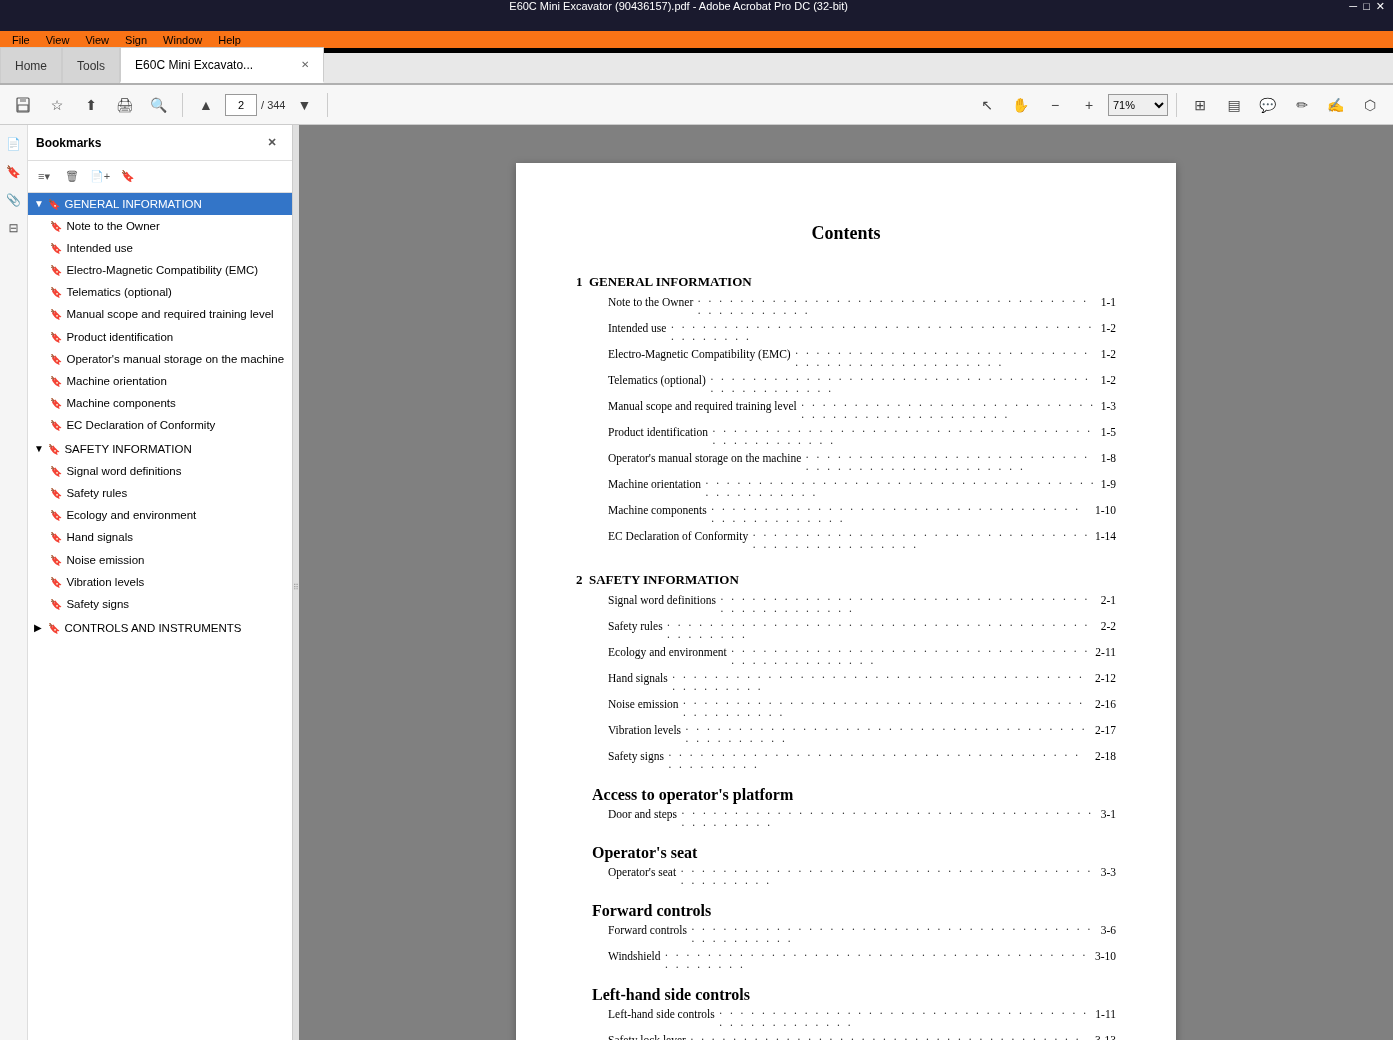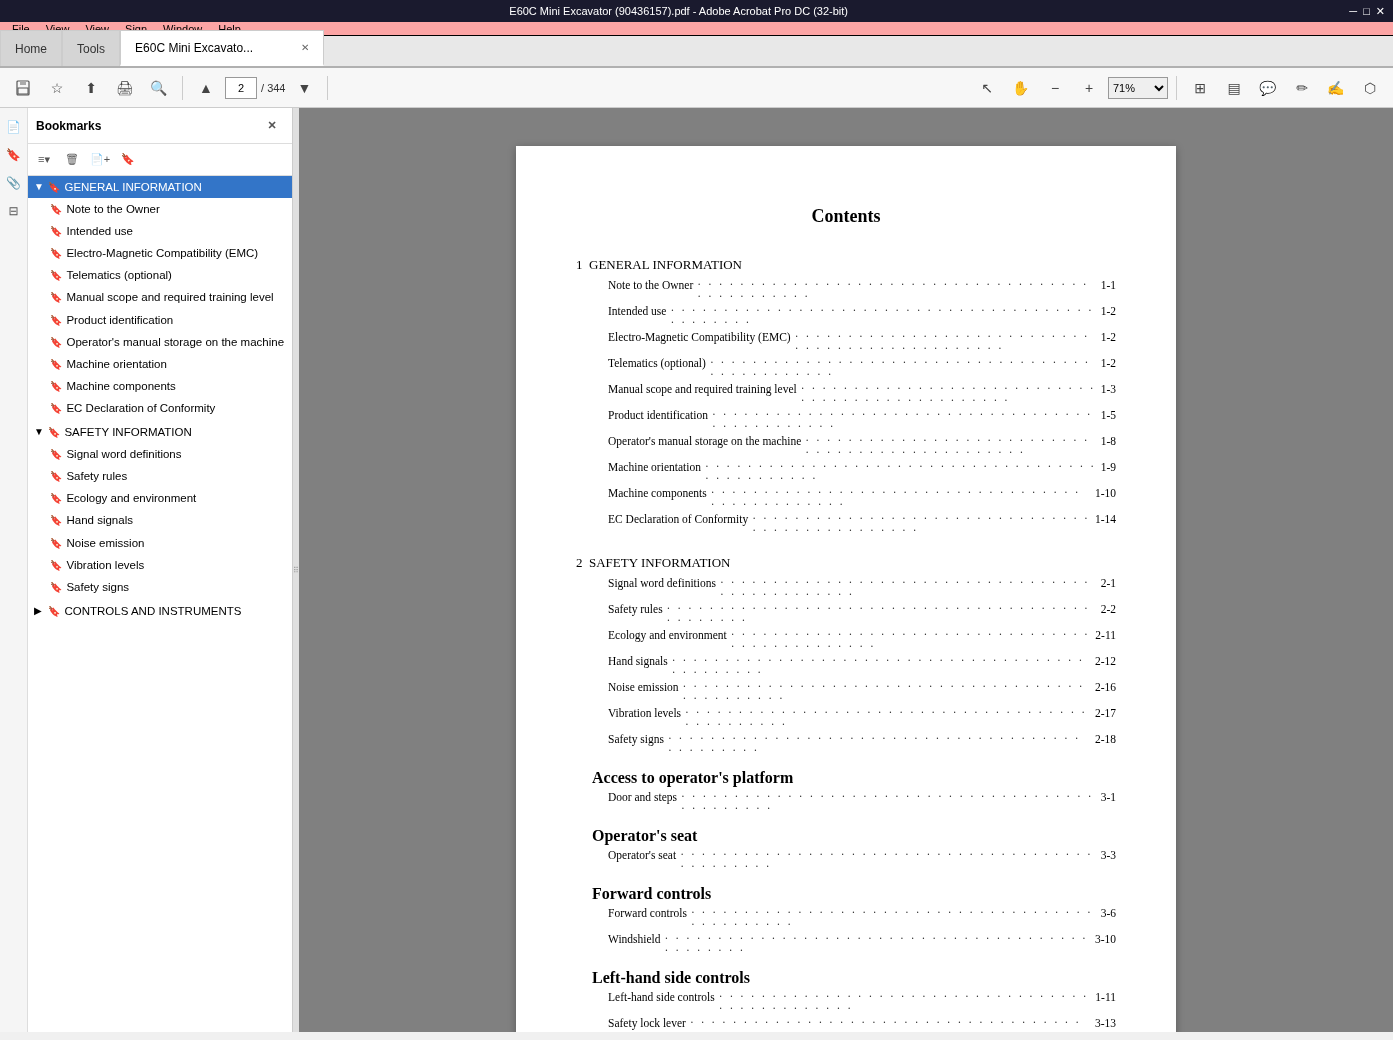--- a/index.html
+++ b/index.html
@@ -1,39 +1,38 @@
 <!DOCTYPE html>
 <html><head>
   <meta charset="utf-8">
   <style>
     * { box-sizing: border-box; margin: 0; padding: 0; }
     body { font-family: Arial, sans-serif; font-size: 12px; background: #f0f0f0; overflow: hidden; width: 1393px; height: 1040px; }
 
     
     .title-bar {
-      height: 22px;
+      height: 31px;
       background: #1a1a2e;
       display: flex;
-      align-items: center;
       padding: 0 8px;
       color: #fff;
       font-size: 11px;
     }
     .title-bar-title { flex: 1; text-align: center; }
     .title-bar-controls { display: flex; gap: 6px; }
     .title-bar-btn { color: #fff; font-size: 11px; cursor: pointer; }
 
     
     .menu-bar {
-      height: 14px;
-      background: #fca5a5;
+      height: 22px;
+      background: #f97316;
       display: flex;
       align-items: center;
       padding: 0 4px;
-      border-bottom: 1px solid #000000;
+      border-bottom: 5px solid #000000;
       font-size: 11px;
     }
     .menu-item {
       padding: 2px 8px;
       cursor: pointer;
       color: #000;
     }
 
     
     .tab-bar {
@@ -213,21 +212,21 @@
     
     .toc-title {
       text-align: center;
       font-size: 18px;
       font-weight: bold;
       margin-bottom: 30px;
       font-family: serif;
     }
     .toc-section-heading {
       font-size: 13px;
-      font-weight: normal;
+      font-weight: bold;
       margin: 18px 0 6px 0;
       font-family: serif;
     }
     .toc-subsection-heading {
       font-size: 16px;
       font-weight: bold;
       margin: 12px 0 4px 16px;
       font-family: serif;
     }
     .toc-entry {

